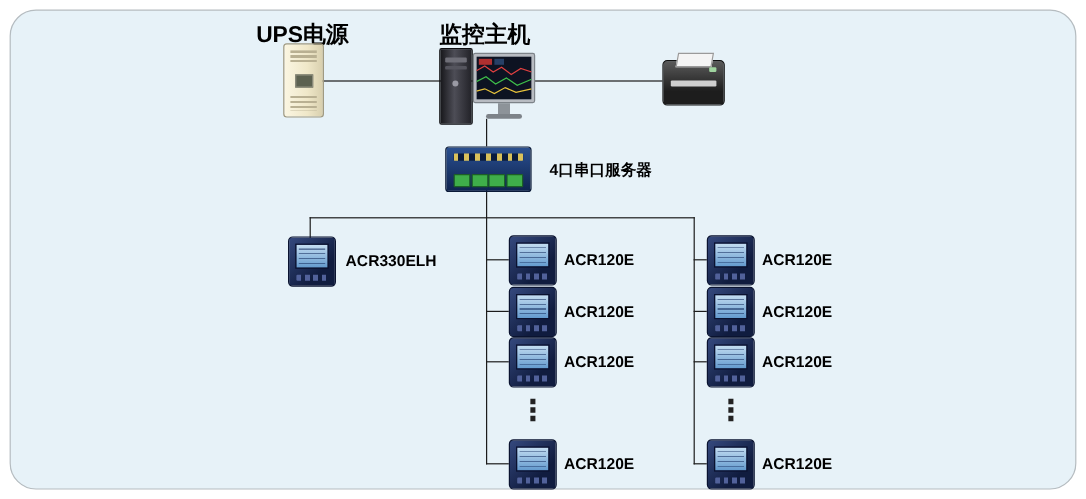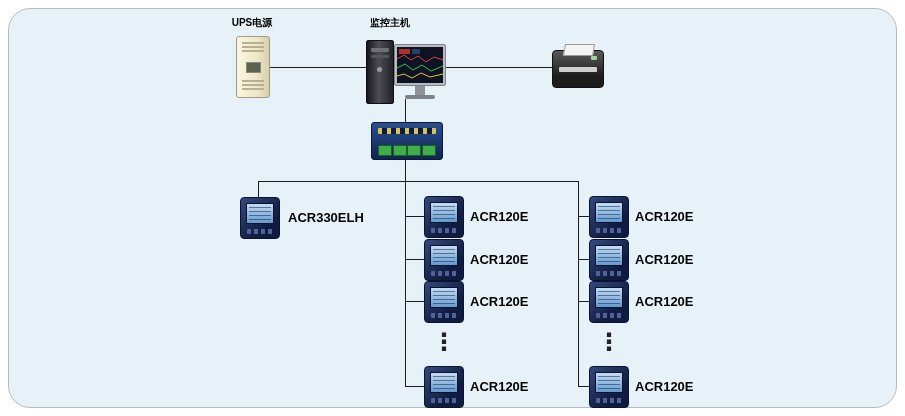--- a/index.html
+++ b/index.html
@@ -1,20 +1,20 @@
 <!DOCTYPE html>
 <html><head>
 <meta charset="utf-8">
 <style>
   html,body{margin:0;padding:0;background:#ffffff;}
   .stage{position:relative;width:905px;height:416px;background:#ffffff;font-family:"Liberation Sans",sans-serif;overflow:hidden;}
   .panel{position:absolute;left:8px;top:8px;width:887px;height:398px;background:#e7f2f8;border:1px solid #b5bcc0;border-radius:22px;}
 
   
-  .toplbl{position:absolute;width:110px;text-align:center;font-weight:bold;font-size:10px;color:#000;}
+  .toplbl{position:absolute;width:110px;text-align:center;font-weight:bold;font-size:19px;color:#000;}
   .lbl{position:absolute;font-weight:bold;font-size:13px;color:#000;white-space:nowrap;}
   .dots{position:absolute;width:22px;text-align:center;font-weight:bold;font-size:24px;line-height:1;color:#222;font-family:"DejaVu Sans",sans-serif;}
 
   
   .line-h{position:absolute;height:1px;background:#1c1c1c;}
   .line-v{position:absolute;width:1px;background:#1c1c1c;}
 
   
   .ups{position:absolute;left:236px;top:36px;width:32px;height:60px;background:linear-gradient(90deg,#fbf6e2,#efe7c8 60%,#d8cfae);border:1px solid #a09a82;border-radius:3px;}
   .ups-vents{position:absolute;left:5px;right:5px;height:12px;background:repeating-linear-gradient(180deg,#b9b092 0 2px,transparent 2px 4px);}
@@ -50,21 +50,21 @@
   .meter-screen::after{content:"";position:absolute;left:2px;right:2px;top:3px;bottom:3px;background:repeating-linear-gradient(180deg,rgba(18,42,92,.55) 0 1px,transparent 1px 4px);}
   .meter-btns{position:absolute;left:6px;right:6px;bottom:4px;height:5px;background:repeating-linear-gradient(90deg,#51619a 0 4px,transparent 4px 7px);border-radius:1px;}
 </style>
 </head>
 <body>
 
 <div class="stage">
   <div class="panel"></div>
 
   <div class="toplbl" style="left:197px;top:16px">UPS电源</div>
-  <div class="toplbl" style="left:335px;top:16px">监控主机</div>
+  <div class="toplbl" style="left:349px;top:16px">监控主机</div>
 
   <div class="line-h" style="left:268px;top:67px;width:284px"></div>
   <div class="line-v" style="left:405px;top:99px;height:23px"></div>
   <div class="line-v" style="left:405px;top:158px;height:229px"></div>
   <div class="line-h" style="left:258px;top:181px;width:321px"></div>
   <div class="line-v" style="left:258px;top:181px;height:20px"></div>
   <div class="line-v" style="left:578px;top:181px;height:206px"></div>
 
   <div class="line-h" style="left:405px;top:216px;width:19px"></div>
   <div class="line-h" style="left:405px;top:259px;width:19px"></div>
@@ -108,20 +108,21 @@
 
   <div class="server">
     <div class="server-strip"></div>
     <div class="server-ports">
       <span class="port"></span>
       <span class="port"></span>
       <span class="port"></span>
       <span class="port"></span>
     </div>
   </div>
+  <div class="lbl" style="left:458px;top:133px">4口串口服务器</div>
 
   <div class="meter" style="left:240px;top:197px">
     <div class="meter-screen"></div>
     <div class="meter-btns"></div>
   </div>
   <div class="lbl" style="left:288px;top:210px">ACR330ELH</div>
 
   <div class="meter" style="left:424px;top:196px">
     <div class="meter-screen"></div>
     <div class="meter-btns"></div>

